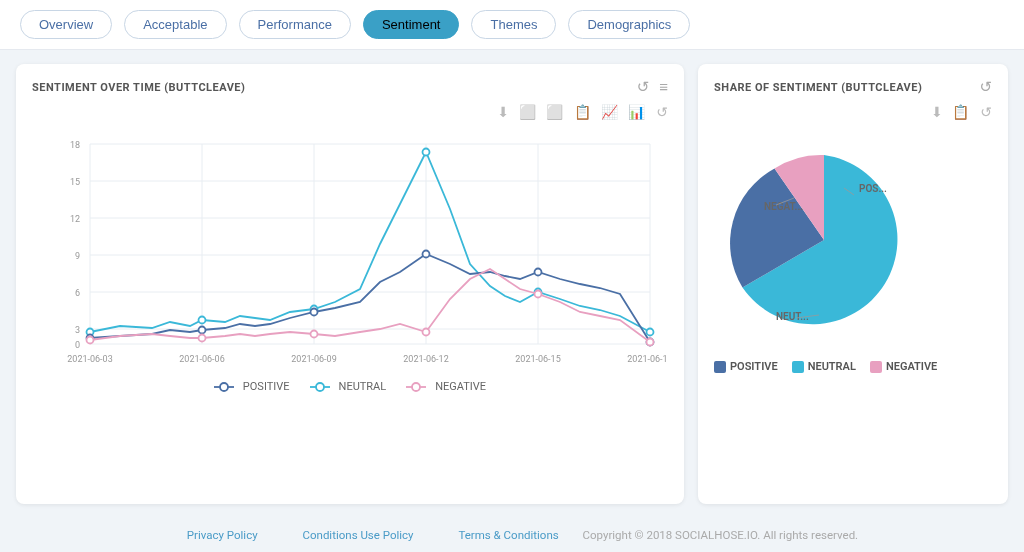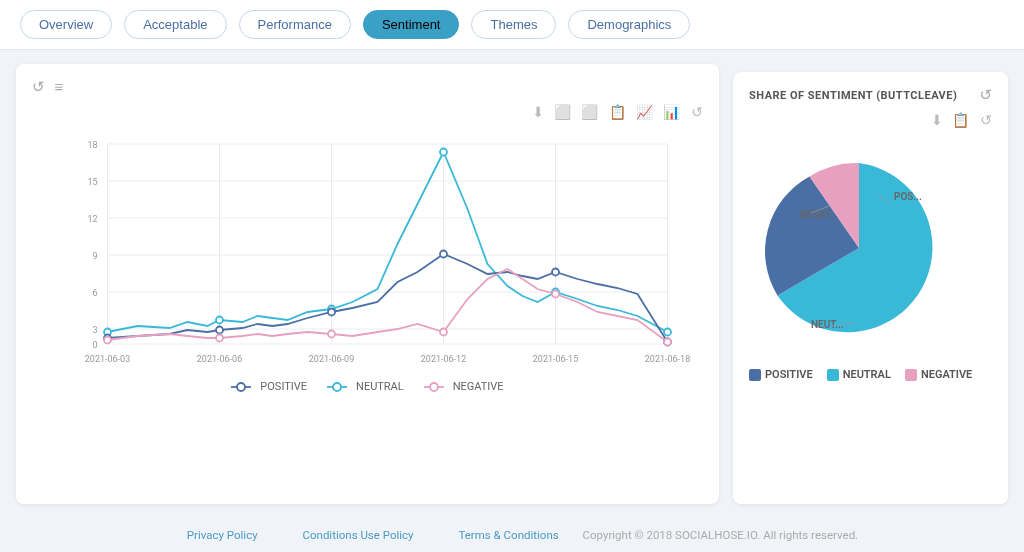--- a/index.html
+++ b/index.html
@@ -42,22 +42,21 @@
     .card {
       background: #fff;
       border-radius: 8px;
       box-shadow: 0 1px 4px rgba(0,0,0,0.08);
       padding: 14px 16px;
     }
     .card-left {
       flex: 1;
     }
     .card-right {
-      width: 275px;
-      margin-top: 8px;
+      width: 310px;
     }
     .card-header {
       display: flex;
       justify-content: space-between;
       align-items: center;
       margin-bottom: 8px;
     }
     .card-title {
       font-size: 11px;
       font-weight: 700;
@@ -168,20 +167,21 @@
   <button class="nav-tab">Performance</button>
   <button class="nav-tab active">Sentiment</button>
   <button class="nav-tab">Themes</button>
   <button class="nav-tab">Demographics</button>
 </nav>
 
 <div class="main-content">
 
   <div class="card card-left">
     <div class="card-header">
+      <span class="card-title">SENTIMENT OVER TIME (BUTTCLEAVE)</span>
       <div class="card-icons">
         <span>↺</span>
         <span>≡</span>
       </div>
     </div>
     <div class="chart-toolbar">
       <span>⬇</span>
       <span>⬜</span>
       <span>⬜</span>
       <span>📋</span>

